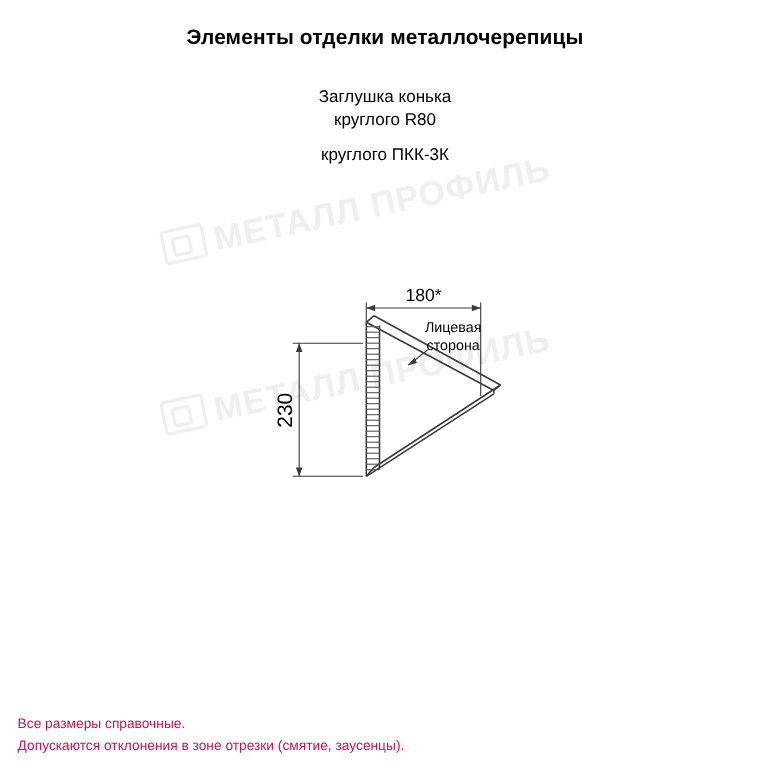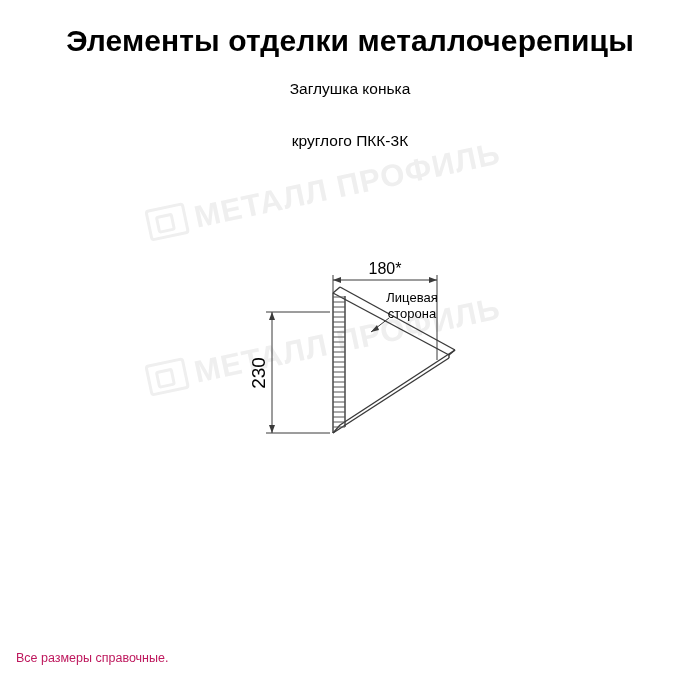--- a/index.html
+++ b/index.html
@@ -20,21 +20,21 @@
     inset: 0;
     width: 700px;
     height: 700px;
   }
   .title {
     position: absolute;
     top: 24px;
     left: 0;
     width: 700px;
     text-align: center;
-    font-size: 30px;
+    font-size: 19px;
     font-weight: bold;
     letter-spacing: 0.1px;
     color: #000;
   }
   .subtitle {
     position: absolute;
     left: 0;
     width: 700px;
     text-align: center;
     font-size: 15.5px;
@@ -104,20 +104,21 @@
   svg { display: block; }
 </style>
 </head>
 <body>
 
 <div class="page">
 
   <div class="title">Элементы отделки металлочерепицы</div>
 
   <div class="subtitle l1">Заглушка конька</div>
+  <div class="subtitle l2">круглого R80</div>
   <div class="subtitle l3">круглого   ПКК-3К</div>
 
   <div class="watermarks">
     <div class="wm wm1"><span class="logo-box"></span><span>МЕТАЛЛ ПРОФИЛЬ</span></div>
     <div class="wm wm2"><span class="logo-box"></span><span>МЕТАЛЛ ПРОФИЛЬ</span></div>
   </div>
 
   <div class="drawing-wrap">
     <svg width="700" height="320" viewBox="0 0 700 320">
       <defs>
@@ -193,14 +194,15 @@
       <g>
         <line x1="389" y1="138" x2="371" y2="152" stroke="#3a3a3a" stroke-width="1"></line>
         <polygon points="371,152 379,150 377,145" fill="#3a3a3a"></polygon>
       </g>
       <text x="412" y="122" font-family="'Liberation Sans', sans-serif" font-size="13" fill="#000" text-anchor="middle">Лицевая</text>
       <text x="412" y="138" font-family="'Liberation Sans', sans-serif" font-size="13" fill="#000" text-anchor="middle">сторона</text>
     </svg>
   </div>
 
   <div class="footer f1">Все размеры справочные.</div>
+  <div class="footer f2">Допускаются отклонения в зоне отрезки (смятие, заусенцы).</div>
 
 </div>
 
 </body></html>

